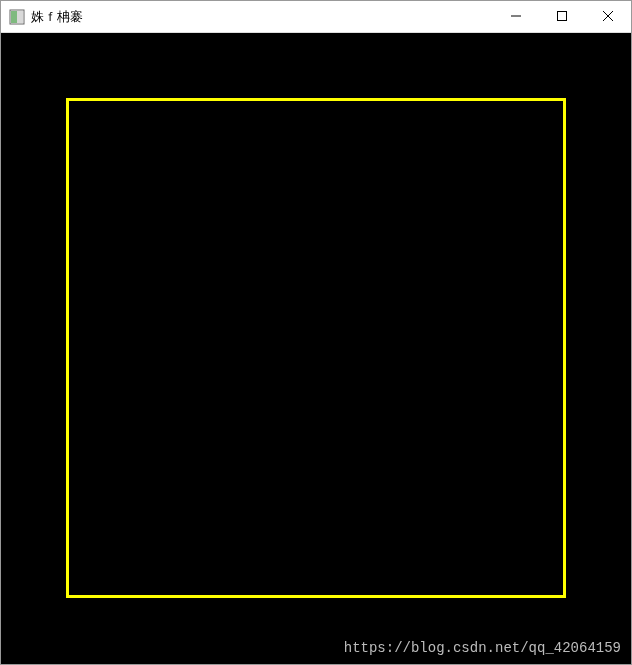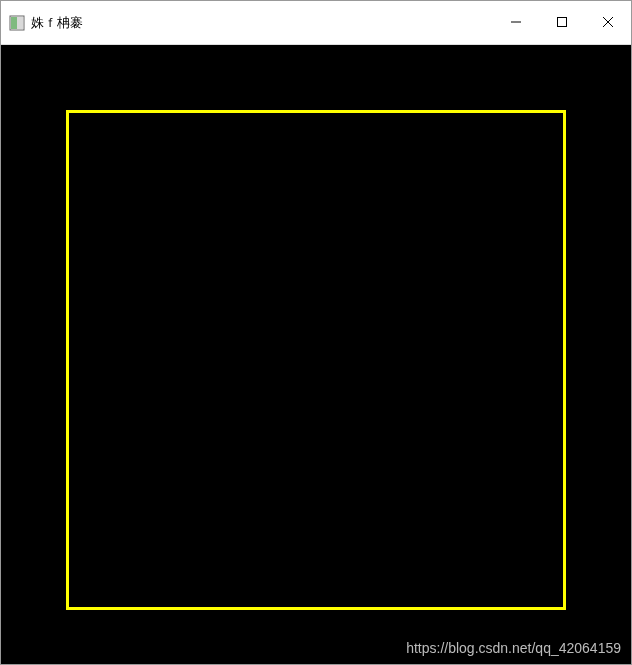--- a/index.html
+++ b/index.html
@@ -17,21 +17,21 @@
     }
     .window {
       width: 632px;
       height: 665px;
       border: 1px solid #999;
       background: #fff;
       display: flex;
       flex-direction: column;
     }
     .titlebar {
-      height: 44px;
+      height: 32px;
       background: #fff;
       display: flex;
       align-items: center;
       justify-content: space-between;
       padding-left: 8px;
       border-bottom: 1px solid #ddd;
     }
     .titlebar-left {
       display: flex;
       align-items: center;
@@ -81,21 +81,21 @@
       position: absolute;
       border: 3px solid #ffff00;
       background: transparent;
     }
     .watermark {
       position: absolute;
       bottom: 8px;
       right: 10px;
       font-size: 14px;
       color: rgba(220,220,220,0.85);
-      font-family: Liberation Sans, sans-serif;
+      font-family: Liberation Mono, monospace;
       pointer-events: none;
     }
   </style>
 </head>
 <body>
 
 <div class="window">
   <div class="titlebar">
     <div class="titlebar-left">
       <span class="app-icon">

